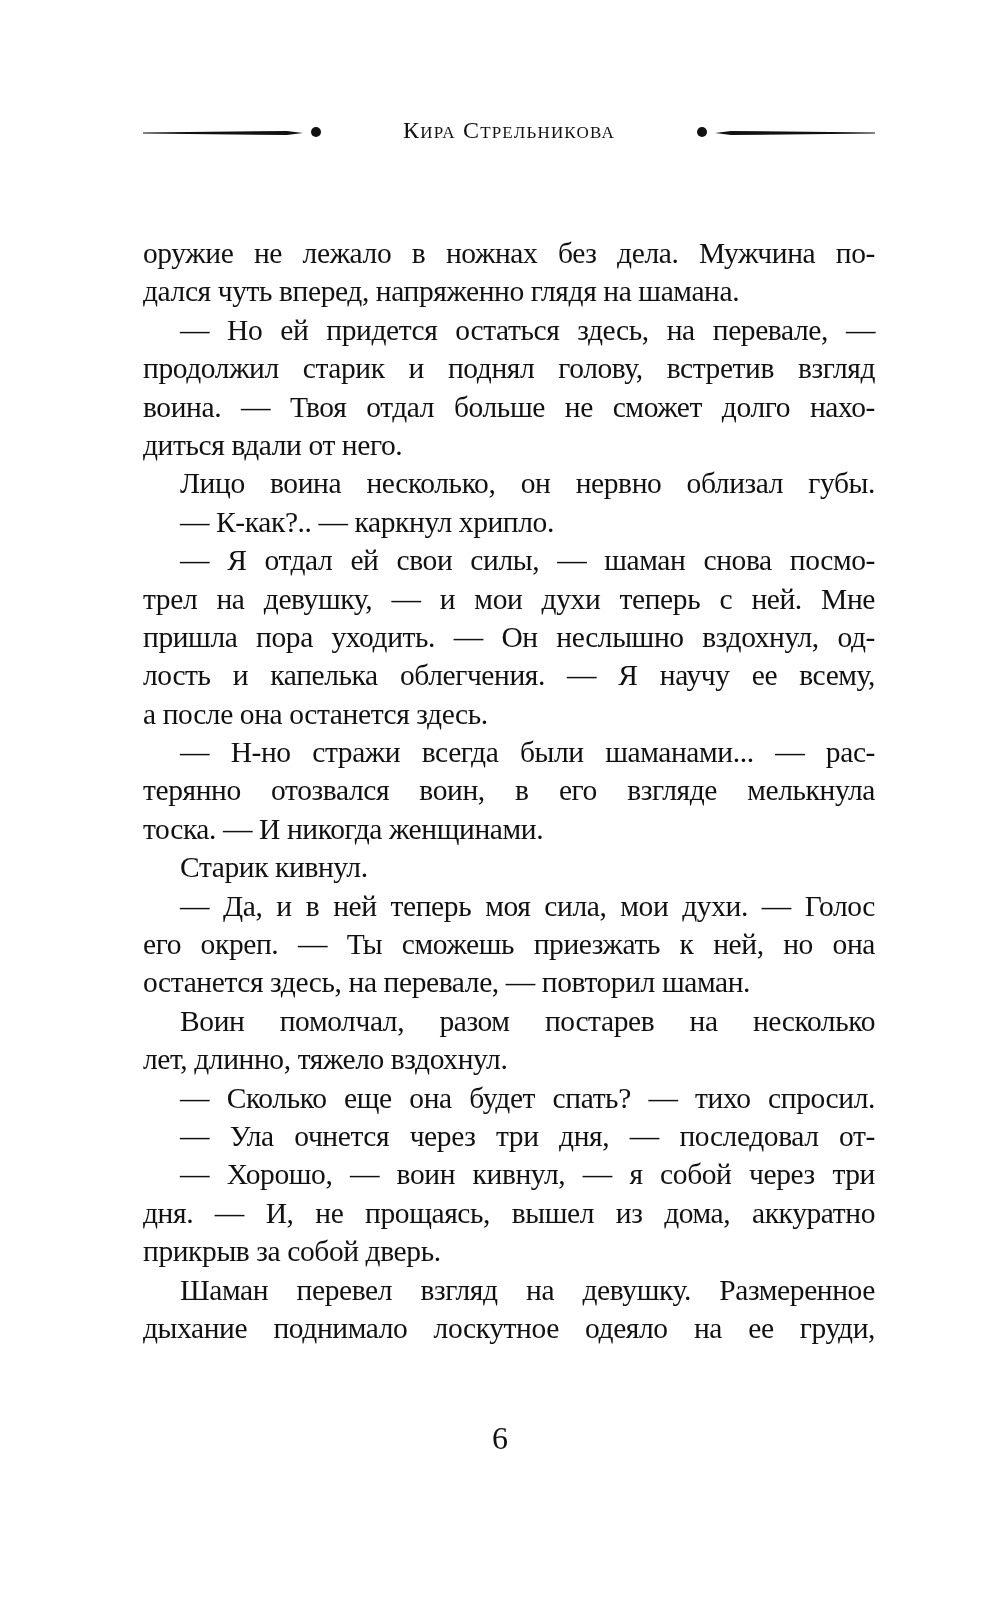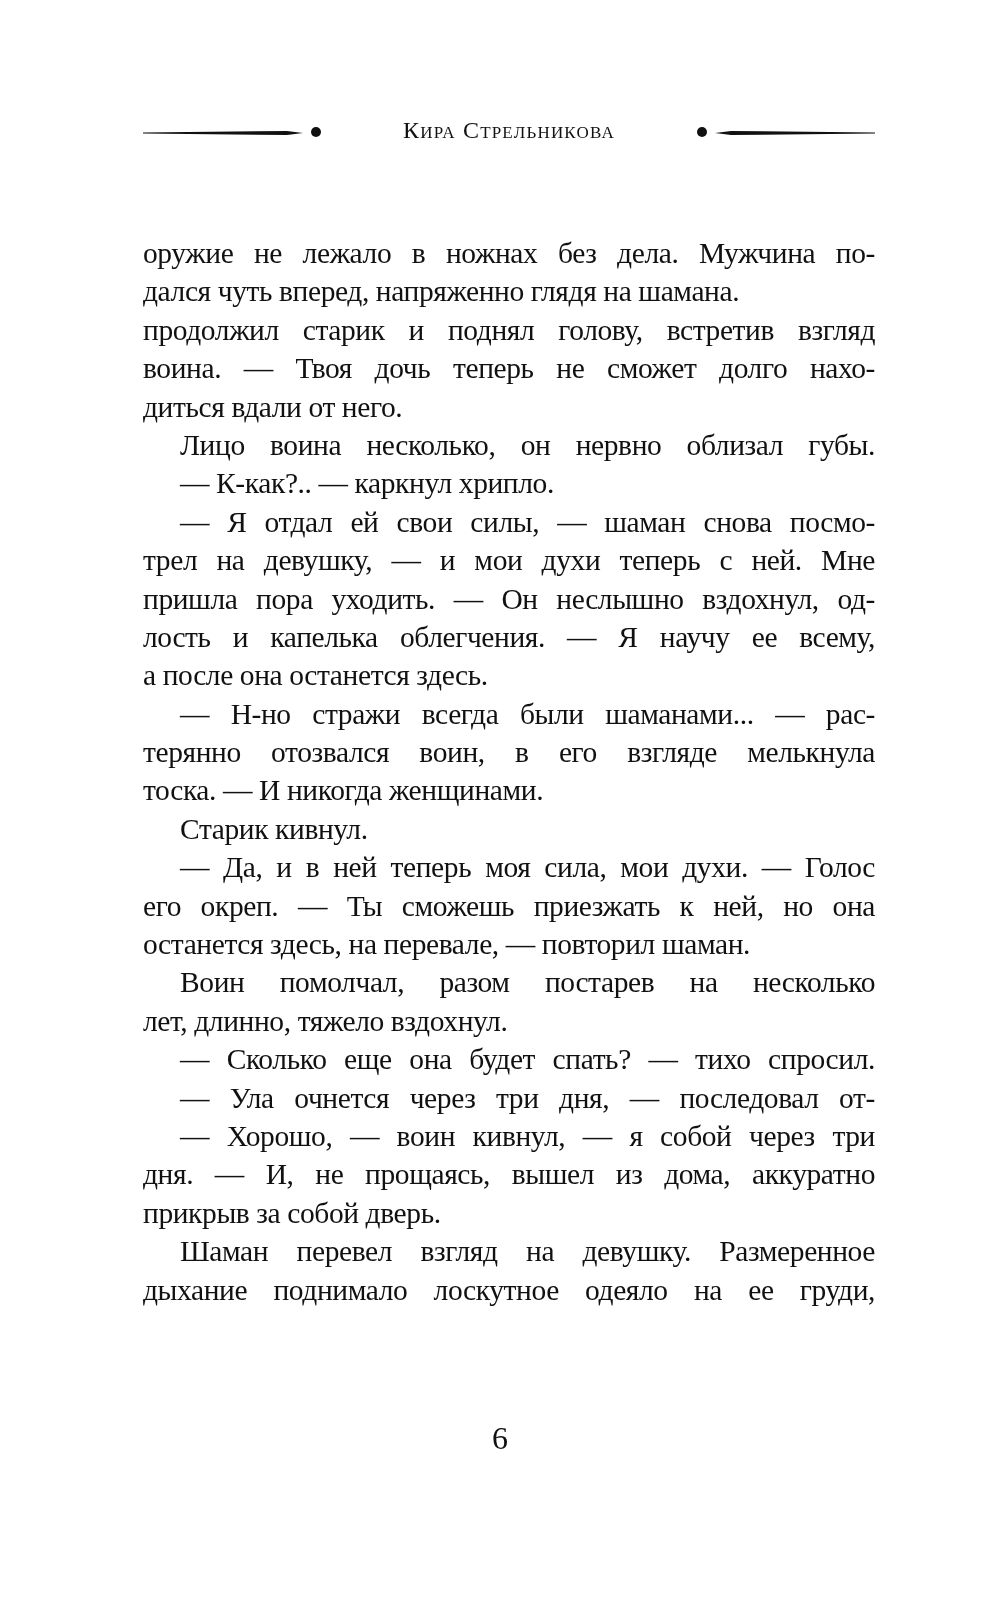--- a/index.html
+++ b/index.html
@@ -99,22 +99,23 @@
   <div class="rule left"></div>
   <div class="dot left"></div>
   <div class="head-title">Кира Стрельникова</div>
   <div class="dot right"></div>
   <div class="rule right"></div>
 </div>
 
 <div class="text-block" id="text-block">
     <div class="line">оружие не лежало в ножнах без дела. Мужчина по-</div>
     <div class="line last">дался чуть вперед, напряженно глядя на шамана.</div>
+    <div class="line indent">— Но ей придется остаться здесь, на перевале, —</div>
     <div class="line">продолжил старик и поднял голову, встретив взгляд</div>
-    <div class="line">воина. — Твоя дочь теперь не сможет долго нахо-</div>
+    <div class="line">воина. — Твоя отдал больше не сможет долго нахо-</div>
     <div class="line last">диться вдали от него.</div>
     <div class="line indent">Лицо воина несколько, он нервно облизал губы.</div>
     <div class="line indent last">— К-как?.. — каркнул хрипло.</div>
     <div class="line indent">— Я отдал ей свои силы, — шаман снова посмо-</div>
     <div class="line">трел на девушку, — и мои духи теперь с ней. Мне</div>
     <div class="line">пришла пора уходить. — Он неслышно вздохнул, од-</div>
     <div class="line">лость и капелька облегчения. — Я научу ее всему,</div>
     <div class="line last">а после она останется здесь.</div>
     <div class="line indent">— Н-но стражи всегда были шаманами... — рас-</div>
     <div class="line">терянно отозвался воин, в его взгляде мелькнула</div>

